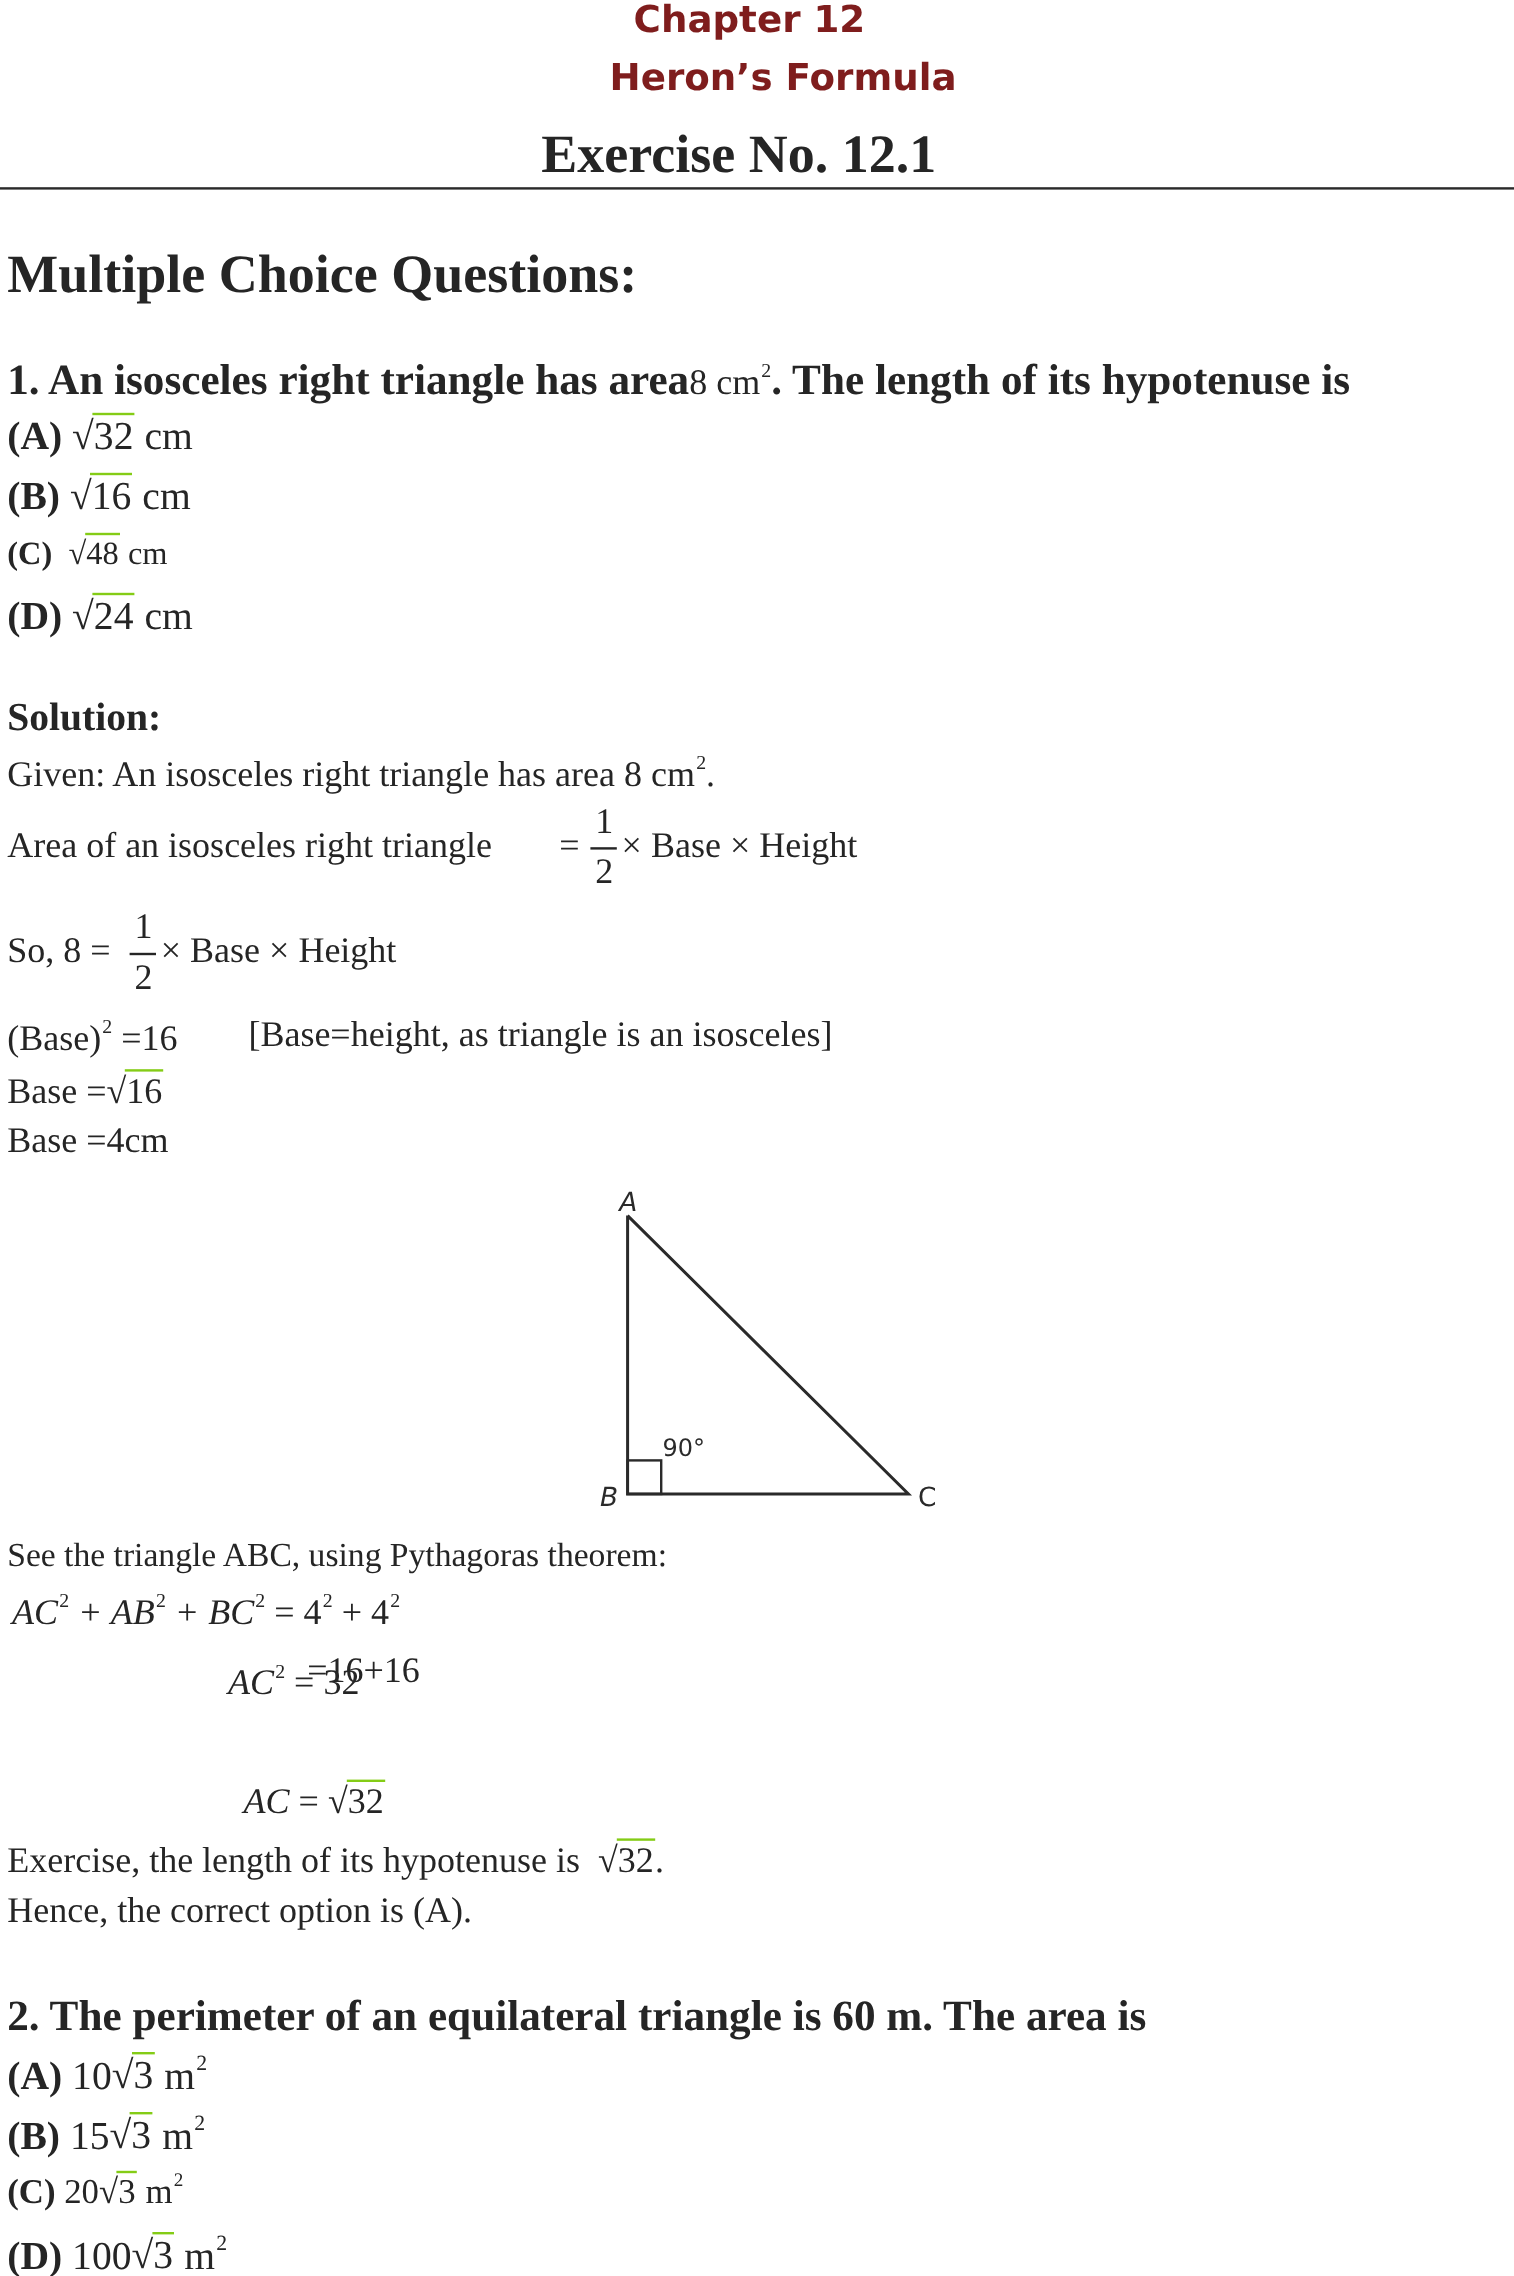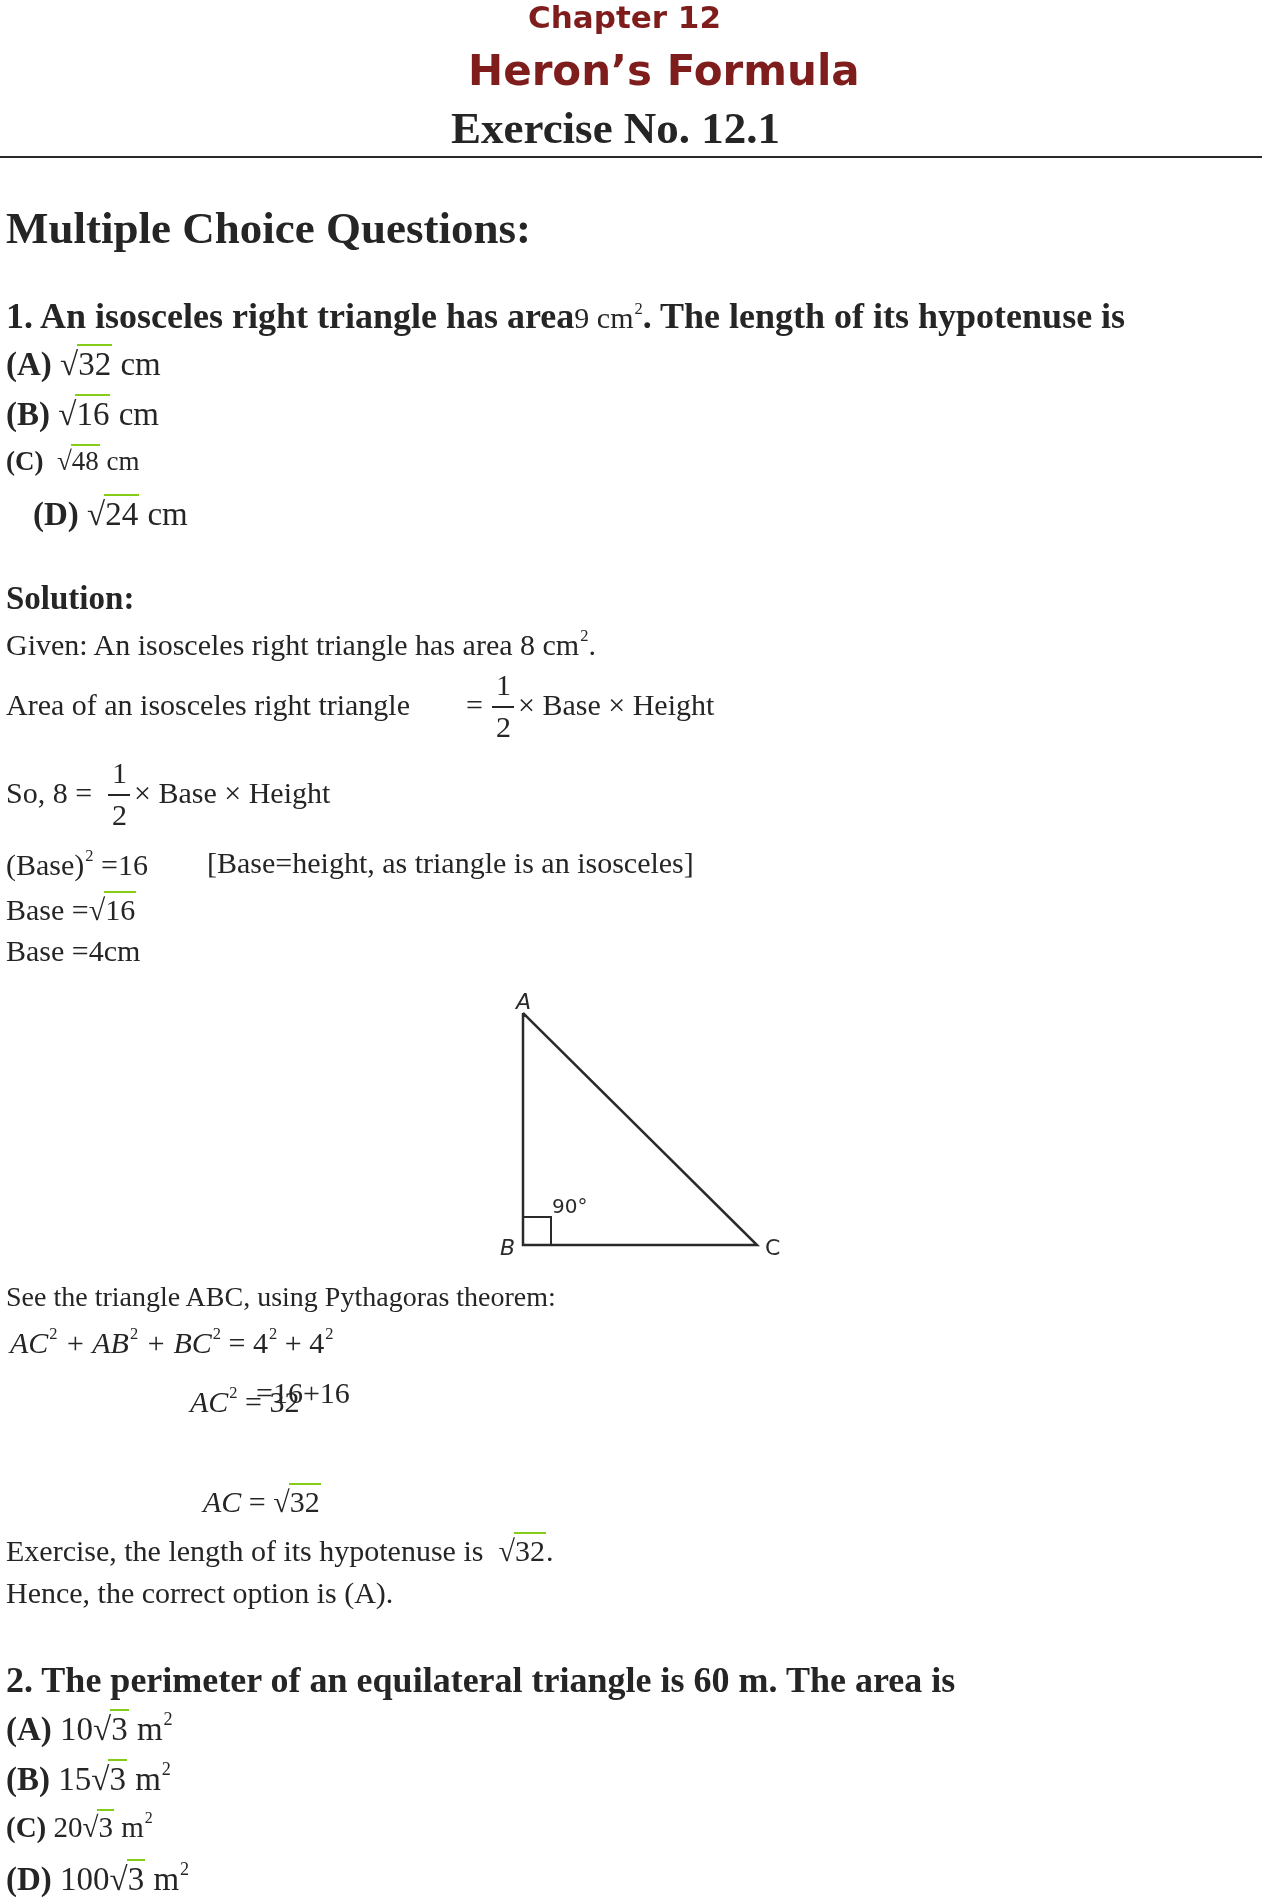--- a/index.html
+++ b/index.html
@@ -11,46 +11,46 @@
   .sup{font-size:0.55em;vertical-align:0.85em;margin-left:1px;}
   .sqrt{display:inline-block;position:relative;}
   .sqrt .rad{font-style:normal;}
   .sqrt .rc{border-top:2px solid #84cc16;padding:0 1px;margin-left:-1px;}
   .rule{position:absolute;left:0;top:156px;width:1262px;height:2px;background:#2a2a2a;}
 </style>
 </head>
 <body>
 
 <div class="abs sans" style="left:528px;top:2px;font-size:31px;">Chapter 12</div>
-<div class="abs sans" style="left:468px;top:50px;font-size:42px;">Heron’s Formula</div>
+<div class="abs sans" style="left:508px;top:50px;font-size:31px;">Heron’s Formula</div>
 <div class="abs b" style="left:451px;top:106px;font-size:45px;">Exercise No. 12.1</div>
 <div class="rule"></div>
 
 <div class="abs b" style="left:6px;top:206px;font-size:45px;">Multiple Choice Questions:</div>
 
 <div class="abs" style="left:6px;top:298px;font-size:36px;">
-  <span class="b">1. An isosceles right triangle has area</span><span style="font-size:30px;"><span>9 cm</span><span class="sup">2</span></span><span class="b">. The length of its hypotenuse is</span>
+  <span class="b">1. An isosceles right triangle has area</span><span style="font-size:30px;"><span>8 cm</span><span class="sup">2</span></span><span class="b">. The length of its hypotenuse is</span>
 </div>
 
 <div class="abs" style="left:6px;top:348px;font-size:33px;">
   <span class="b">(A)</span>
   <span class="sqrt"><span class="rad">√</span><span class="rc">32</span></span>
   <span>cm</span>
 </div>
 <div class="abs" style="left:6px;top:398px;font-size:33px;">
   <span class="b">(B)</span>
   <span class="sqrt"><span class="rad">√</span><span class="rc">16</span></span>
   <span>cm</span>
 </div>
 <div class="abs" style="left:6px;top:448px;font-size:27px;">
   <span class="b">(C)</span>&nbsp;
   <span class="sqrt"><span class="rad">√</span><span class="rc">48</span></span>
   <span>cm</span>
 </div>
-<div class="abs" style="left:6px;top:498px;font-size:33px;margin-left:27px;">
+<div class="abs" style="left:6px;top:498px;font-size:33px;">
   <span class="b">(D)</span>
   <span class="sqrt"><span class="rad">√</span><span class="rc">24</span></span>
   <span>cm</span>
 </div>
 
 <div class="abs b" style="left:6px;top:582px;font-size:33px;">Solution:</div>
 
 <div class="abs" style="left:6px;top:628px;font-size:30px;">
   <span>Given: An isosceles right triangle has area 8 cm</span><span class="sup">2</span><span>.</span>
 </div>

